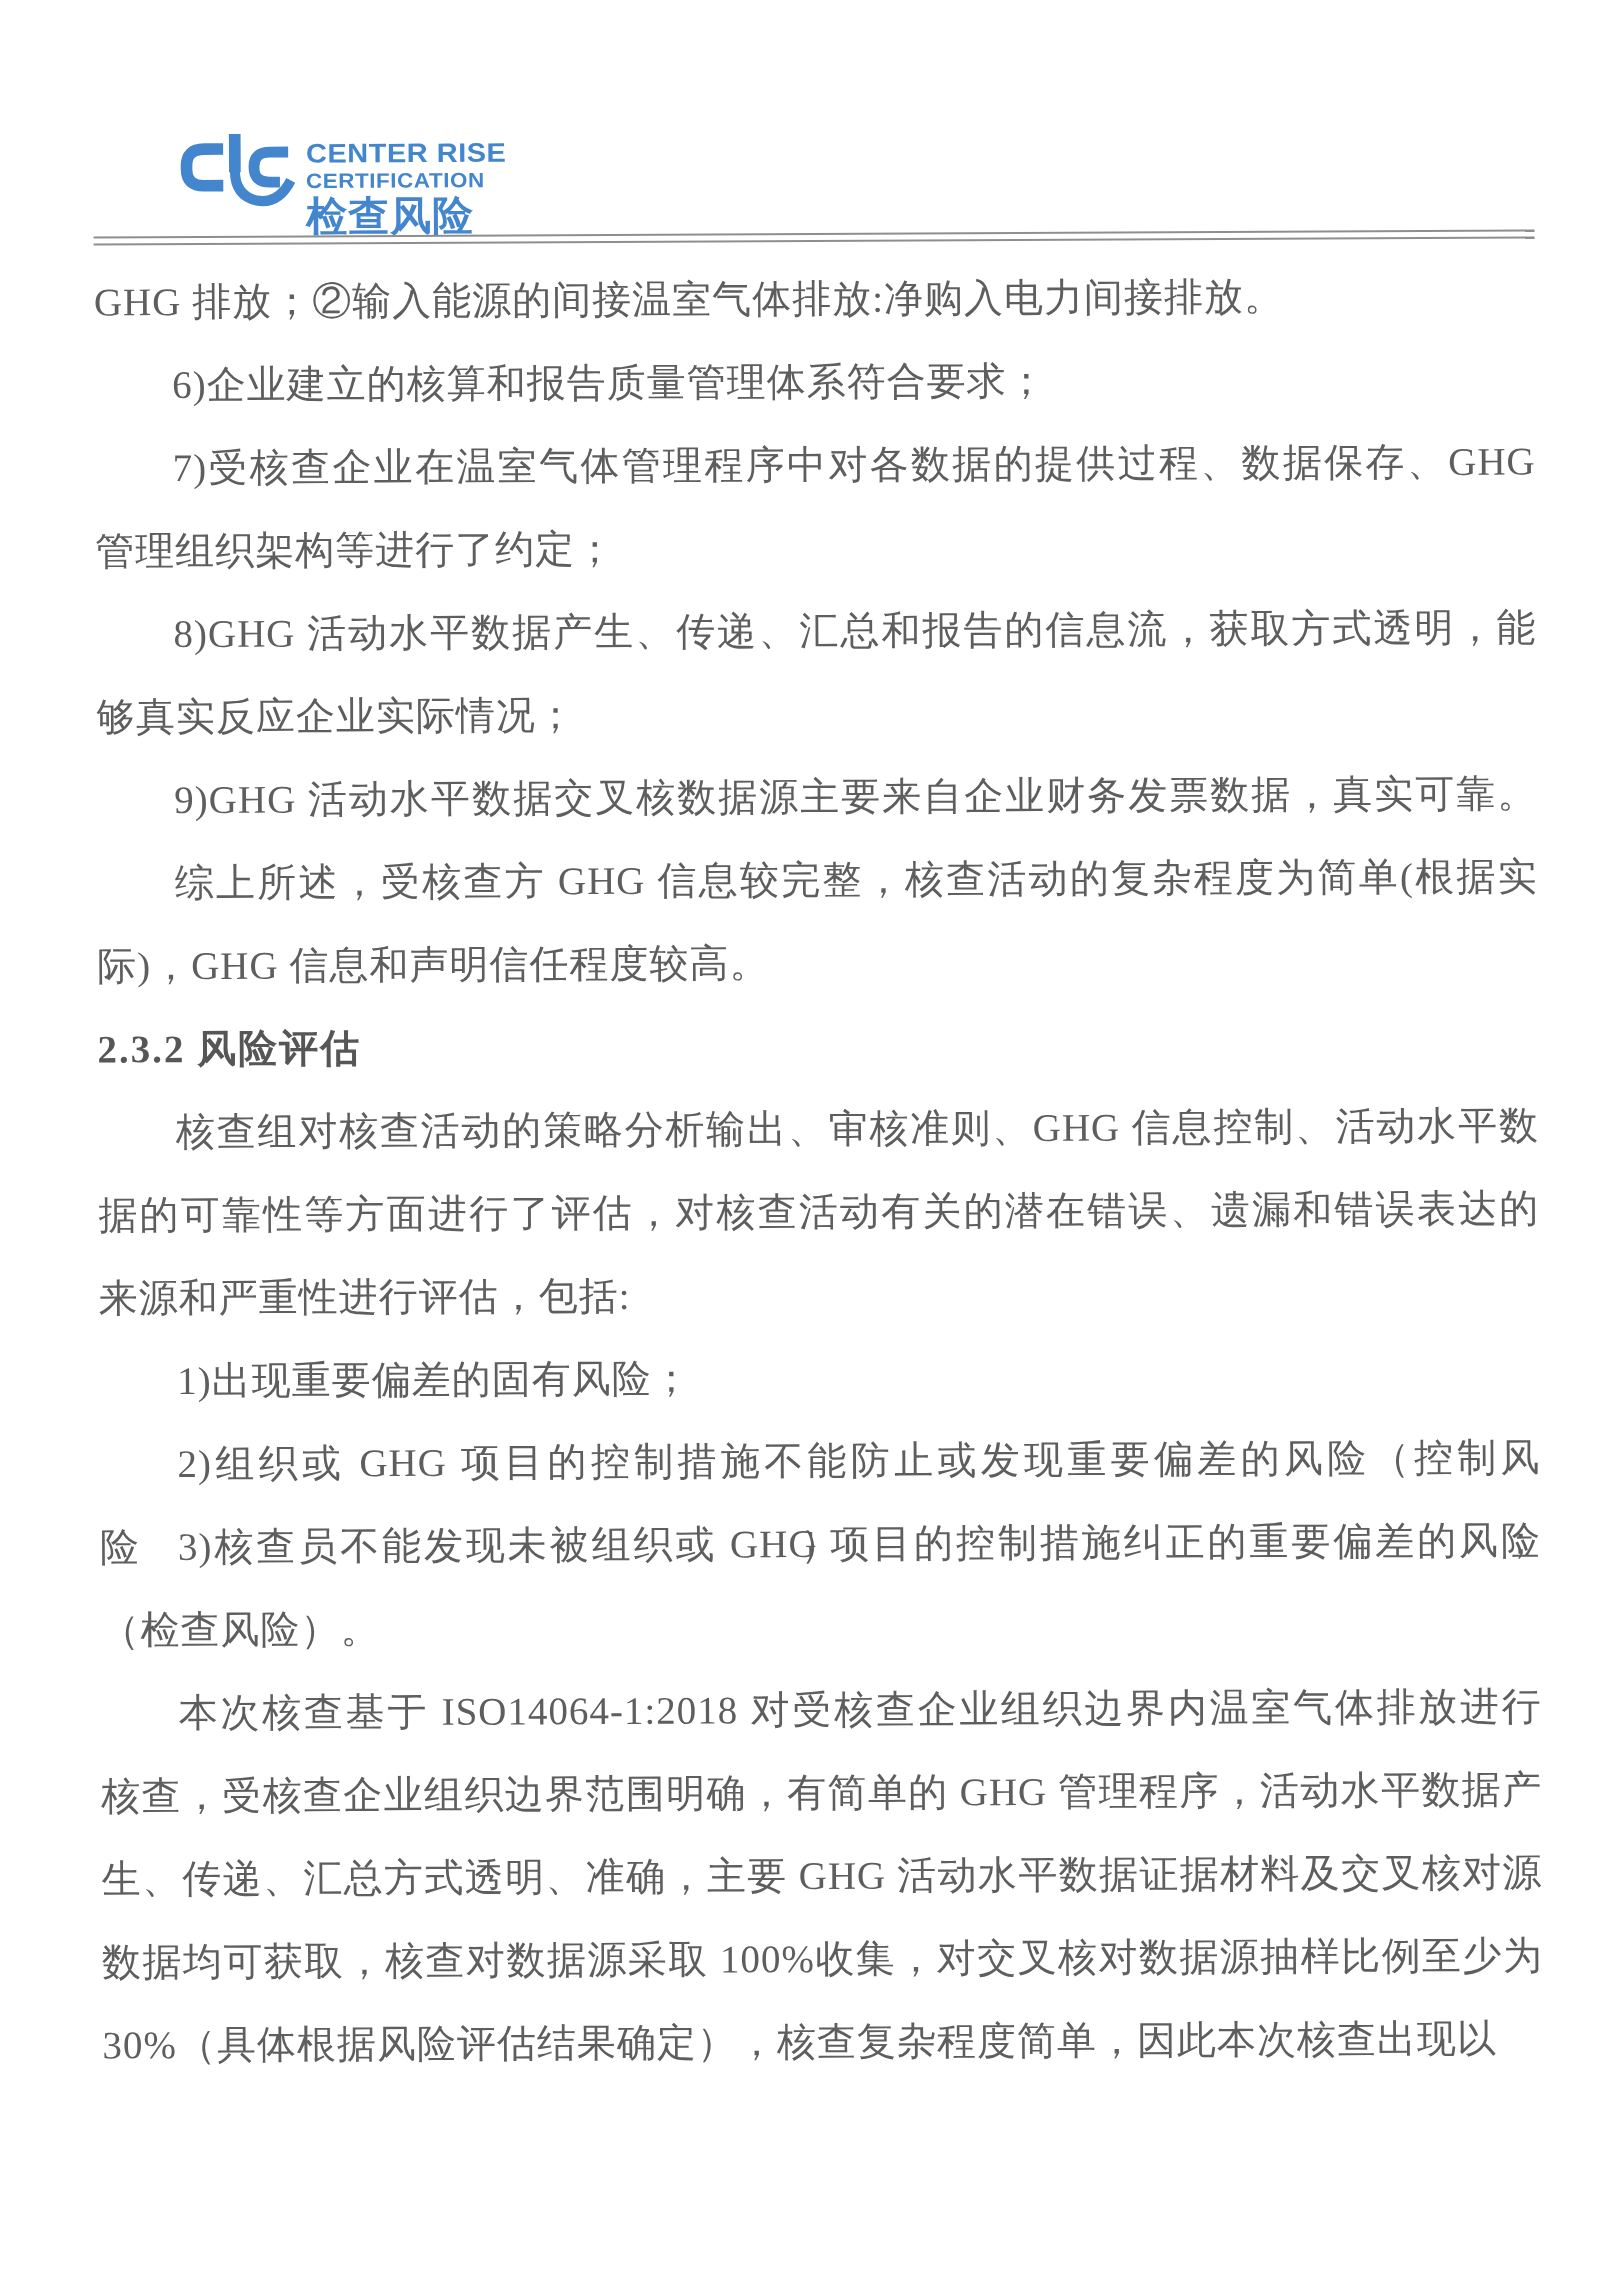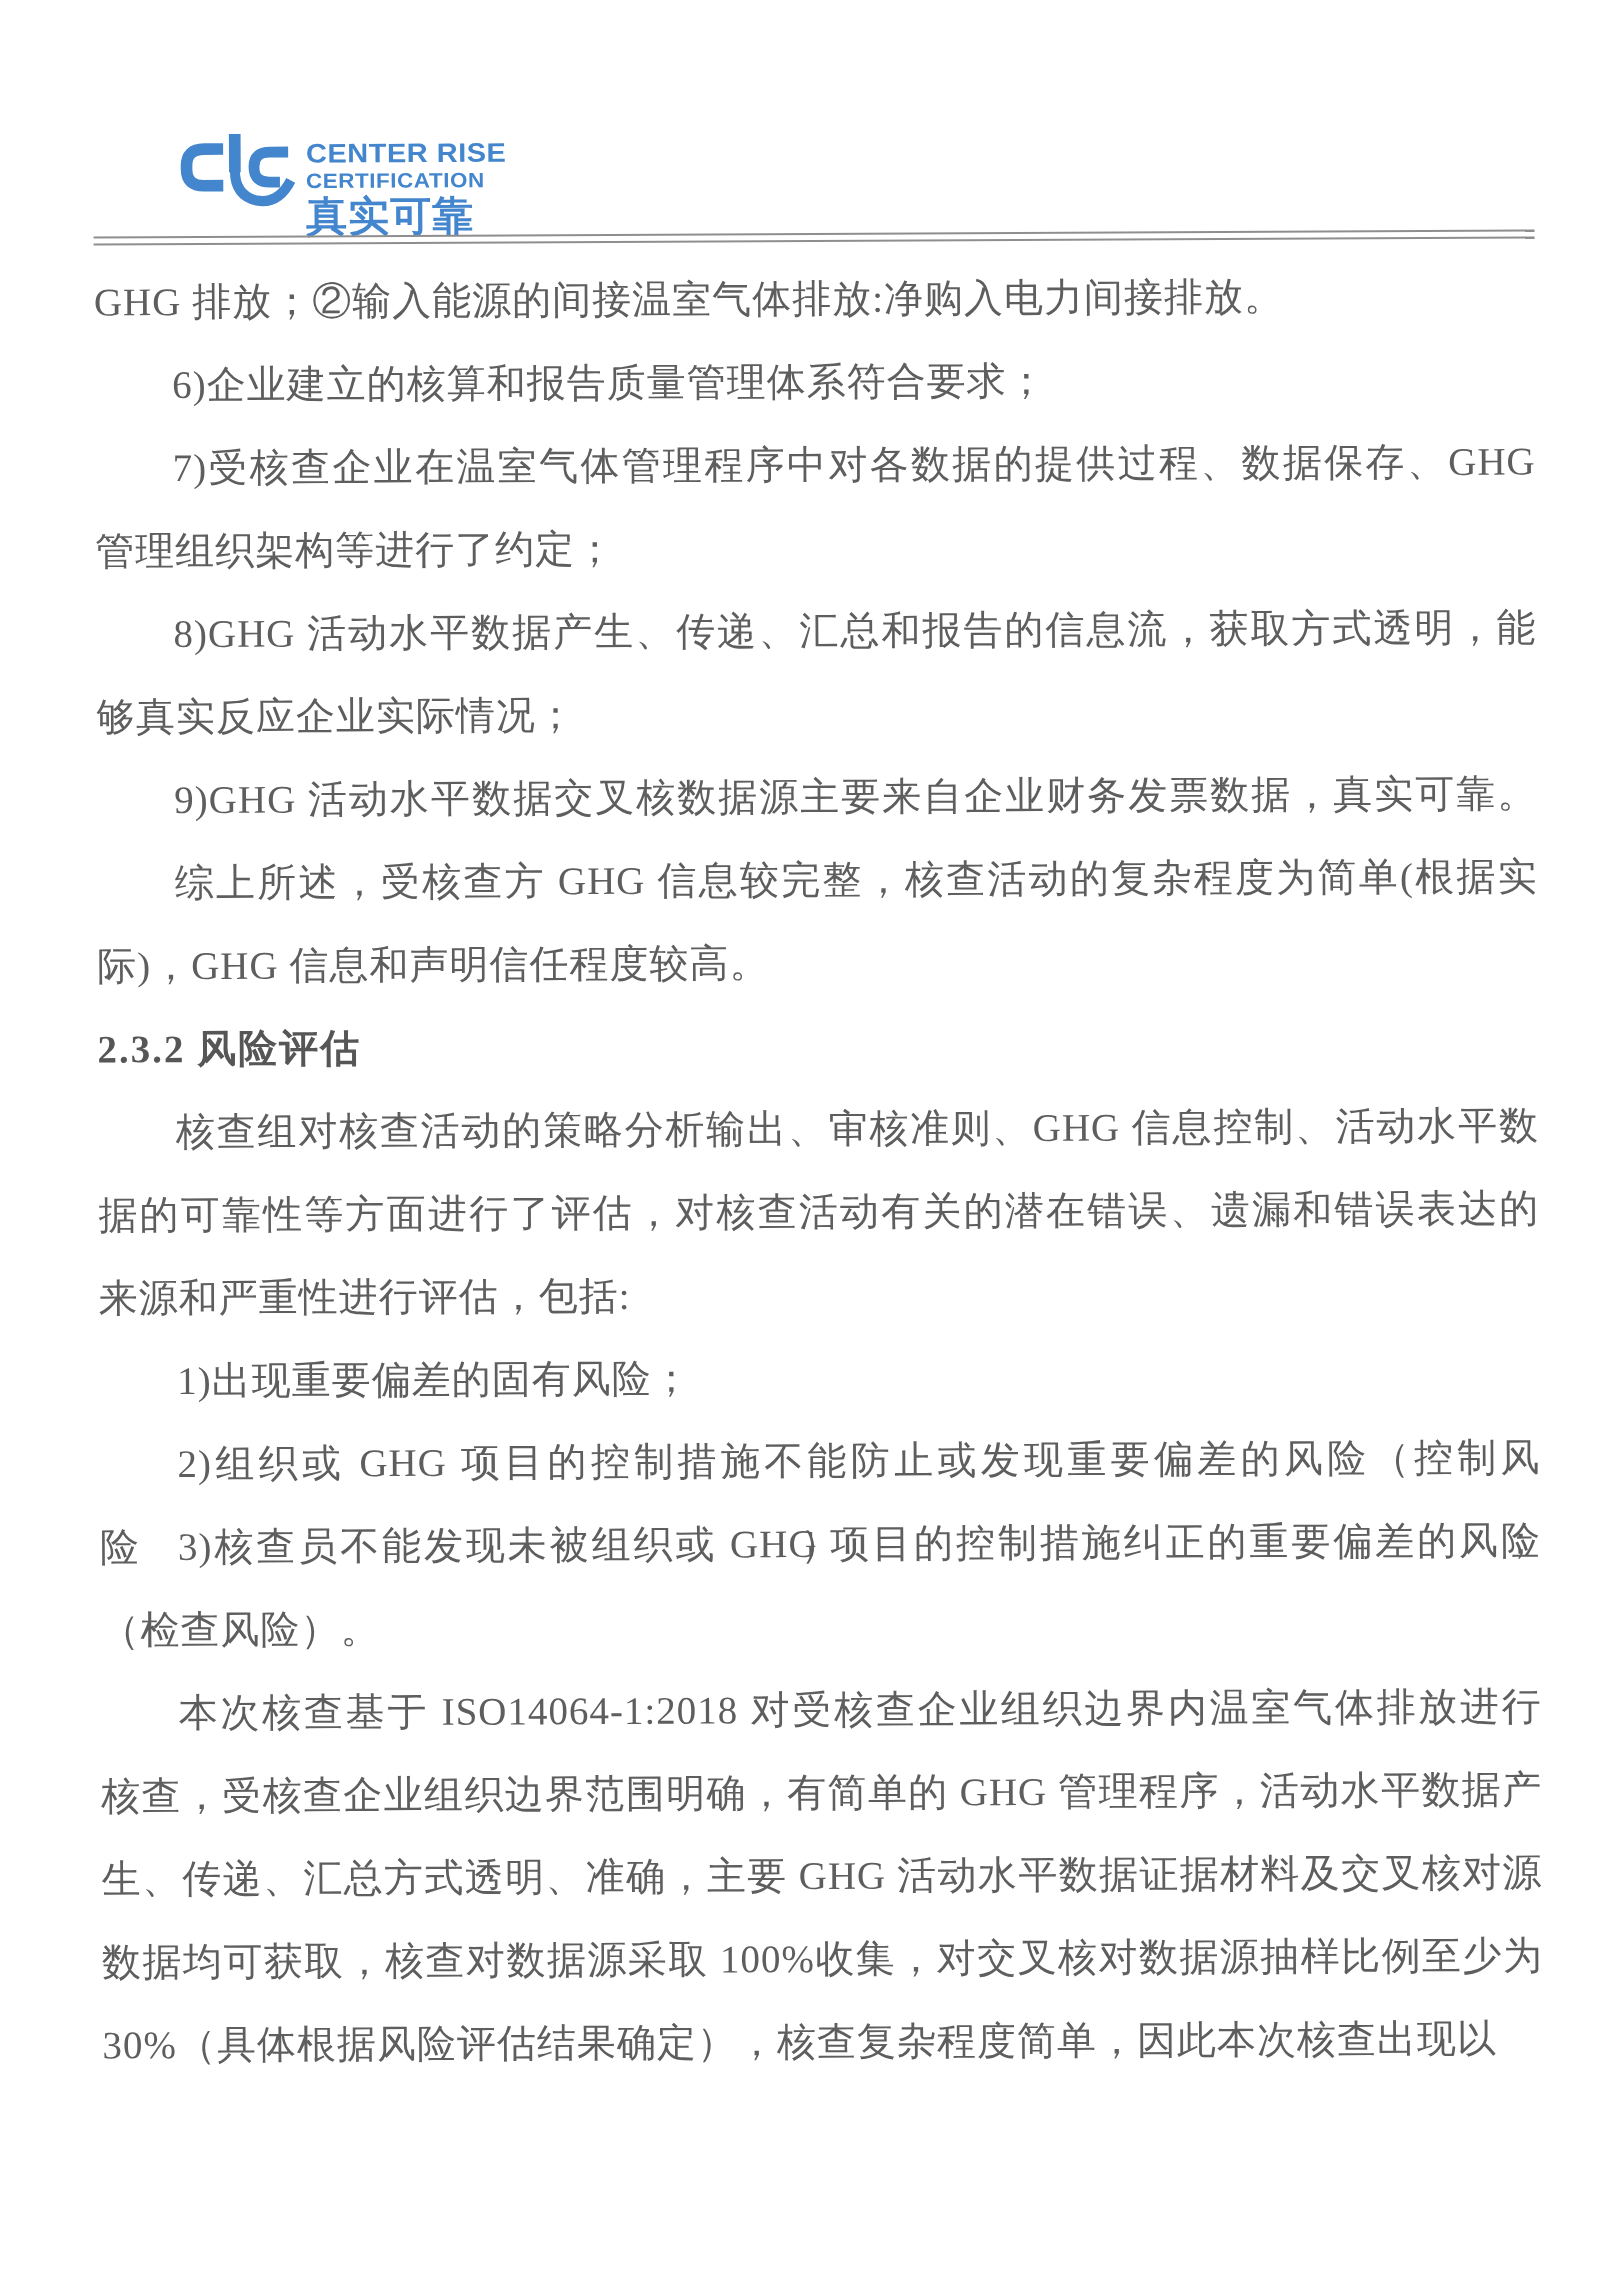--- a/index.html
+++ b/index.html
@@ -120,21 +120,21 @@
 
         <path d="M 74 12 L 74 58"></path>
 
         <path d="M 74 56 Q 74 86 100 92 Q 126 97 141 68" stroke-width="12"></path>
 
         <path d="M 138 34 L 116 34 Q 97 34 97 51 L 97 53 Q 97 70 116 70 L 128 70" stroke-width="13"></path>
       </svg>
       <div class="logo-text">
         <div class="logo-en1">CENTER RISE</div>
         <div class="logo-en2">CERTIFICATION</div>
-        <div class="logo-cn">真实可靠</div>
+        <div class="logo-cn">检查风险</div>
       </div>
     </div>
 
     <div class="header-rule"></div>
 
     <div class="content">
       <p>GHG 排放；②输入能源的间接温室气体排放:净购入电力间接排放。</p>
       <p class="indent">6)企业建立的核算和报告质量管理体系符合要求；</p>
       <p class="indent fill">7)受核查企业在温室气体管理程序中对各数据的提供过程、数据保存、GHG</p>
       <p>管理组织架构等进行了约定；</p>

